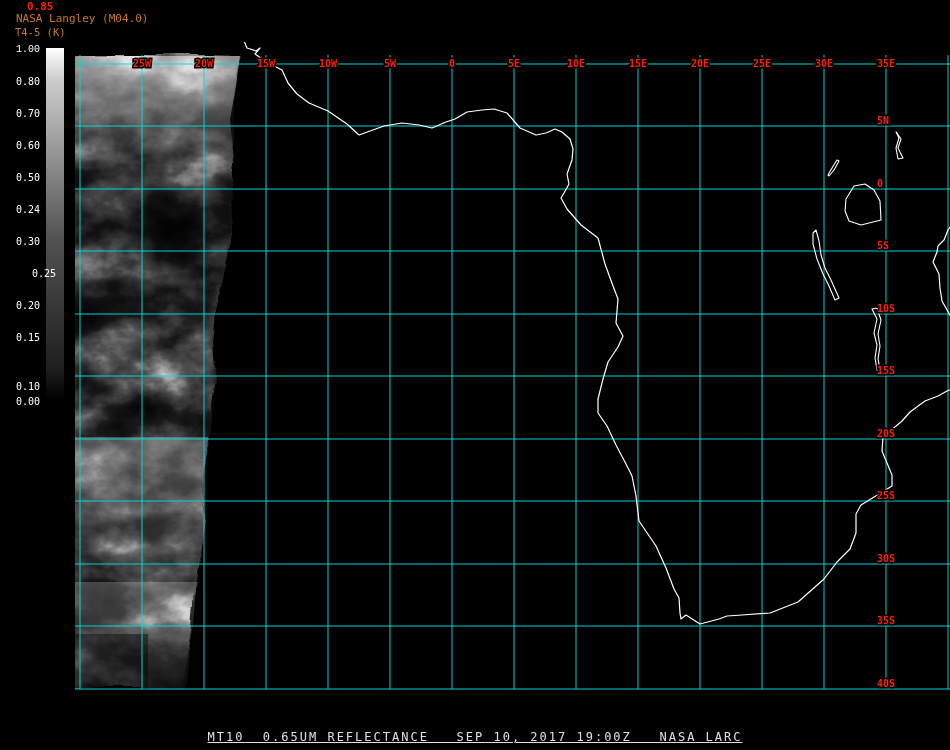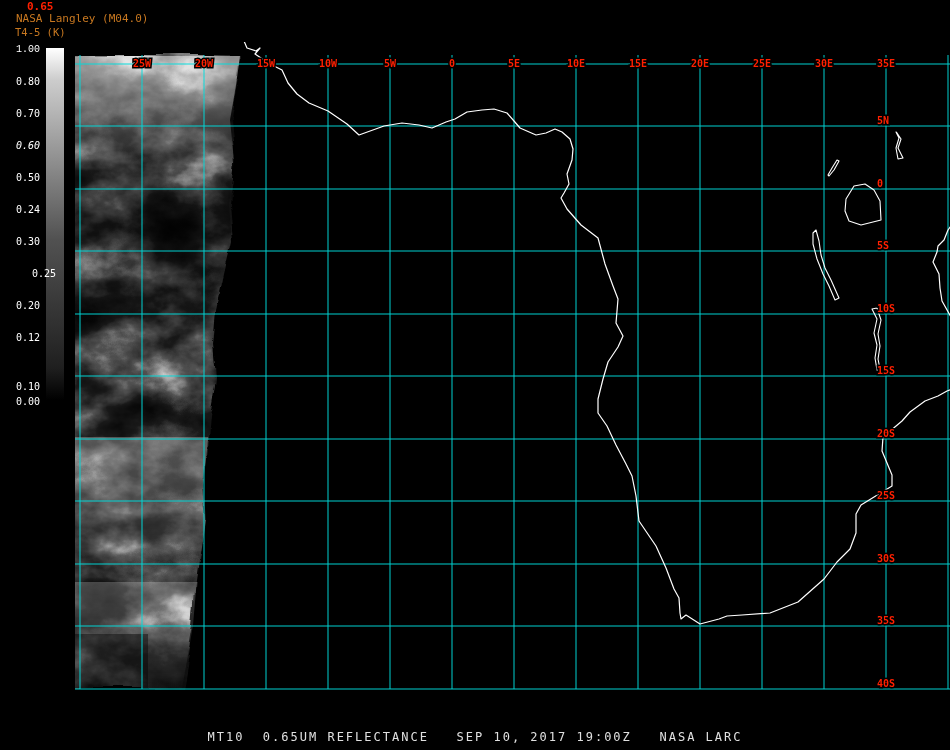--- a/index.html
+++ b/index.html
@@ -20,36 +20,36 @@
   #footer-caption{position:absolute;left:0;bottom:6px;width:950px;text-align:center;
                   font-family:"DejaVu Sans Mono",monospace;font-size:12px;
                   letter-spacing:2px;white-space:pre;}
 </style>
 </head>
 <body>
 
 <div id="stage">
 
 
-  <div id="ann-channel" class="ann" style="color: rgb(255, 32, 0);">0.65</div>
+  <div id="ann-channel" class="ann" style="color: rgb(255, 32, 0);">0.85</div>
   <div id="ann-credit" class="ann" style="color: rgb(200, 120, 32);">NASA Langley (M04.0)</div>
   <div id="ann-scale" class="ann" style="color: rgb(200, 120, 32);">T4-5 (K)</div>
 
   <div id="colorbar">
     <div id="cb-bar" style="background: linear-gradient(rgb(255, 255, 255) 0%, rgb(204, 204, 204) 9.1%, rgb(181, 181, 181) 18.2%, rgb(156, 156, 156) 27.3%, rgb(131, 131, 131) 36.4%, rgb(106, 106, 106) 45.5%, rgb(81, 81, 81) 54.5%, rgb(69, 69, 69) 63.6%, rgb(56, 56, 56) 72.7%, rgb(44, 44, 44) 81.8%, rgb(31, 31, 31) 90.9%, rgb(0, 0, 0) 100%);"></div>
   <div class="cb-tick" style="top: 0px; font-family: Liberation Mono, monospace;">1.00</div>
       <div class="cb-tick" style="top: 32px; text-align: right;">0.80</div>
       <div class="cb-tick" style="top: 64px;">0.70</div>
-      <div class="cb-tick" style="top: 96px; font-style: italic;">0.60</div>
+      <div class="cb-tick" style="top: 96px;">0.60</div>
       <div class="cb-tick" style="top: 128px;">0.50</div>
       <div class="cb-tick" style="top: 160px;">0.24</div>
       <div class="cb-tick" style="top: 192px;">0.30</div>
       <div class="cb-tick" style="top: 224px; margin-left: 16px;">0.25</div>
       <div class="cb-tick" style="top: 256px;">0.20</div>
-      <div class="cb-tick" style="top: 288px;">0.12</div>
+      <div class="cb-tick" style="top: 288px;">0.15</div>
       <div class="cb-tick" style="top: 320px; margin-top: 17px;">0.10</div>
       <div class="cb-tick" style="top: 352px;">0.00</div>
     </div>
 
   <svg id="map-svg" width="875" height="648" viewBox="0 0 875 648">
     <defs>
       <filter id="swath-tex" x="-10%" y="-5%" width="120%" height="110%" color-interpolation-filters="sRGB">
         <feTurbulence type="fractalNoise" baseFrequency="0.014 0.02" numOctaves="5" seed="8" result="noise"></feTurbulence>
         <feDisplacementMap in="SourceGraphic" in2="noise" scale="13" xChannelSelector="R" yChannelSelector="G" result="shape"></feDisplacementMap>
         <feColorMatrix in="noise" type="matrix" values="1 0 0 0 0  1 0 0 0 0  1 0 0 0 0  0 0 0 0 1" result="gray"></feColorMatrix>
@@ -138,14 +138,14 @@
         <text x="802" y="270" stroke="#000" stroke-width="3" paint-order="stroke">10S</text>
         <text x="802" y="332" stroke="#000" stroke-width="3" paint-order="stroke">15S</text>
         <text x="802" y="395" stroke="#000" stroke-width="3" paint-order="stroke">20S</text>
         <text x="802" y="457" stroke="#000" stroke-width="3" paint-order="stroke">25S</text>
         <text x="802" y="520" stroke="#000" stroke-width="3" paint-order="stroke">30S</text>
         <text x="802" y="582" stroke="#000" stroke-width="3" paint-order="stroke">35S</text>
         <text x="802" y="645" stroke="#000" stroke-width="3" paint-order="stroke">40S</text>
       </g>
     </svg>
 
-  <div id="footer-caption" style="color: rgb(224, 224, 224);">MT10  0.65UM REFLECTANCE   SEP 10, 2017 19:00Z   NASA LARC</div>
+  <div id="footer-caption" style="color: rgb(224, 224, 224); text-decoration: underline;">MT10  0.65UM REFLECTANCE   SEP 10, 2017 19:00Z   NASA LARC</div>
 </div>
 
 </body></html>

